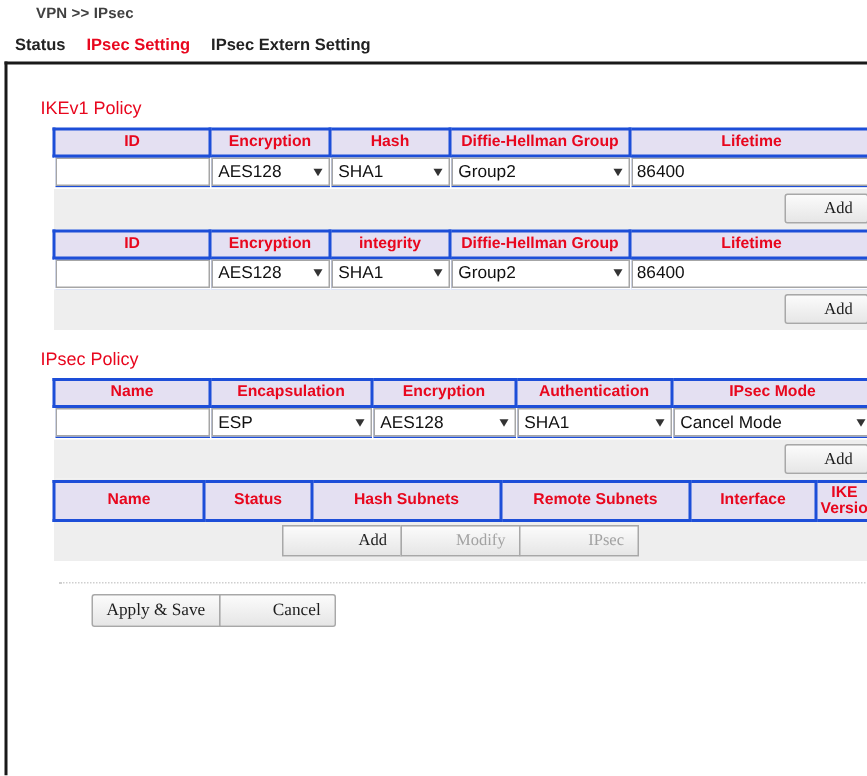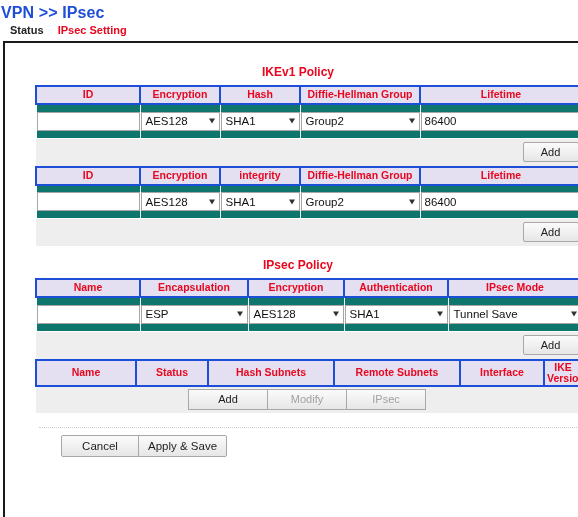--- a/index.html
+++ b/index.html
@@ -7,22 +7,22 @@
     margin: 0; padding: 0;
     width: 578px; height: 517px;
     background: #ffffff;
     font-family: "Liberation Sans", sans-serif;
     -webkit-font-smoothing: antialiased;
   }
   .page { position: relative; width: 578px; height: 517px; overflow: hidden; background:#fff; }
 
   
   .breadcrumb {
-    position: absolute; left: 1px; top: 4px;
-    font-size: 16px; font-weight: bold; color: #1d4ed8;
+    position: absolute; left: 24px; top: 4px;
+    font-size: 10px; font-weight: bold; color: #404040;
     letter-spacing: .1px;
   }
 
   
   .tabbar {
     position: absolute; left: 10px; top: 24px;
     display: flex; align-items: center; gap: 14px;
     font-size: 11px; font-weight: bold;
   }
   .tab { color: #222222; white-space: nowrap; cursor: pointer; }
@@ -58,23 +58,22 @@
   }
   .chk::after {
     content: ""; position: absolute;
     left: 3px; top: 0px; width: 4px; height: 8px;
     border: solid #2b2b2b; border-width: 0 2px 2px 0;
     transform: rotate(42deg);
   }
 
   
   .sec-title {
-    font-size: 12px; font-weight: bold; color: #e8071e;
+    font-size: 12px; font-weight: normal; color: #e8071e;
     margin: 12px 0 6px 10px;
-    text-align: center;
   }
 
   
   .tbl-wrap { margin: 0 0 0 18px; width: 546px; }
   table.grid {
     border-collapse: collapse;
     width: 546px;
     table-layout: fixed;
   }
   table.grid th {
@@ -84,22 +83,22 @@
     font-weight: bold;
     height: 18px;
     line-height: 1.05;
     border: 2px solid #1d4ed8;
     text-align: center;
     padding: 1px 2px;
   }
   table.grid td {
     border: 1px solid #ffffff;
     padding: 0;
-    background: #0f766e;
-    height: 34px;
+    background: #1d4ed8;
+    height: 21px;
     vertical-align: middle;
   }
   table.grid tr.actionrow td {
     background: #eeeeee;
     height: 27px;
     border: 1px solid #eeeeee;
     border-top: 1px solid #dcdcdc;
     text-align: right;
     padding-right: 3px;
   }
@@ -139,24 +138,24 @@
     border-top: 5px solid #333333;
   }
 
   .btn {
     display: inline-block;
     min-width: 56px;
     height: 20px; line-height: 18px;
     border: 1px solid #a8a8a8;
     border-radius: 2px;
     background: linear-gradient(#fbfbfb,#e6e6e6);
-    font-family: Liberation Sans, sans-serif;
+    font-family: Liberation Serif, serif;
     font-size: 11px;
     color: #1d1d1d;
-    text-align: center;
+    text-align: right;
     cursor: pointer;
     padding: 0 9px;
     vertical-align: middle;
   }
   .btn.disabled { color: #a2a2a2; cursor: default; }
 
   .btn-group { display: inline-flex; }
   .btn-group .btn { border-radius: 0; margin-left: -1px; min-width: 72px; }
   .btn-group .btn:first-child { margin-left: 0; border-radius: 2px 0 0 2px; }
   .btn-group .btn:last-child { border-radius: 0 2px 2px 0; }
@@ -176,20 +175,21 @@
 </head>
 <body>
 
 <div class="page">
 
   <div class="breadcrumb">VPN &gt;&gt; IPsec</div>
 
   <div class="tabbar">
     <span class="tab">Status</span>
     <span class="tab active">IPsec Setting</span>
+    <span class="tab">IPsec Extern Setting</span>
   </div>
 
   <div class="panel">
     <div class="inner">
 
 
       <div class="sec-title">IKEv1 Policy</div>
       <div class="tbl-wrap">
         <table class="grid">
           <colgroup>
@@ -335,21 +335,21 @@
                 </div>
               </td>
               <td>
                 <div class="sel">
                   <span>SHA1</span>
                   <span class="arrow"></span>
                 </div>
               </td>
               <td>
                 <div class="sel">
-                  <span>Tunnel Save</span>
+                  <span>Cancel Mode</span>
                   <span class="arrow"></span>
                 </div>
               </td>
             </tr>
             <tr class="actionrow">
               <td colspan="5">
                 <span class="btn">Add</span>
               </td>
             </tr>
           </tbody>
@@ -387,20 +387,20 @@
               </td>
             </tr>
           </tbody>
         </table>
       </div>
 
       <div class="divider"></div>
 
       <div class="footer">
         <span class="btn-group">
+          <span class="btn">Apply &amp; Save</span>
           <span class="btn">Cancel</span>
-          <span class="btn">Apply &amp; Save</span>
         </span>
       </div>
 
     </div>
   </div>
 </div>
 
 </body></html>

